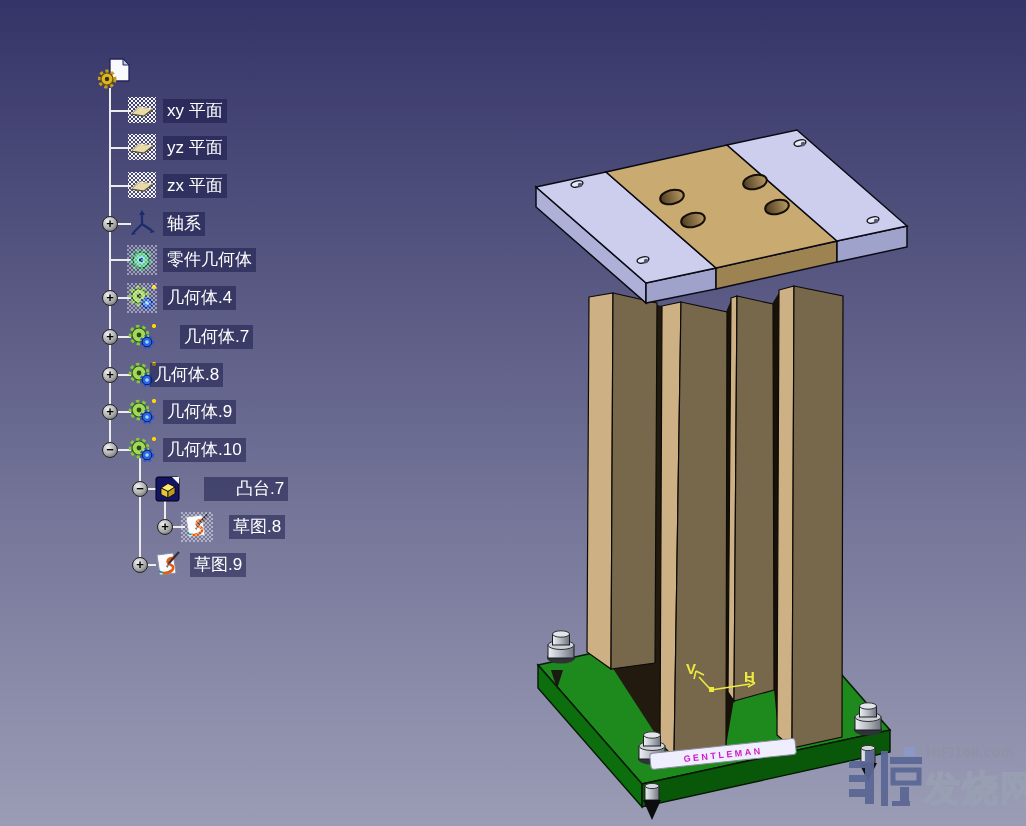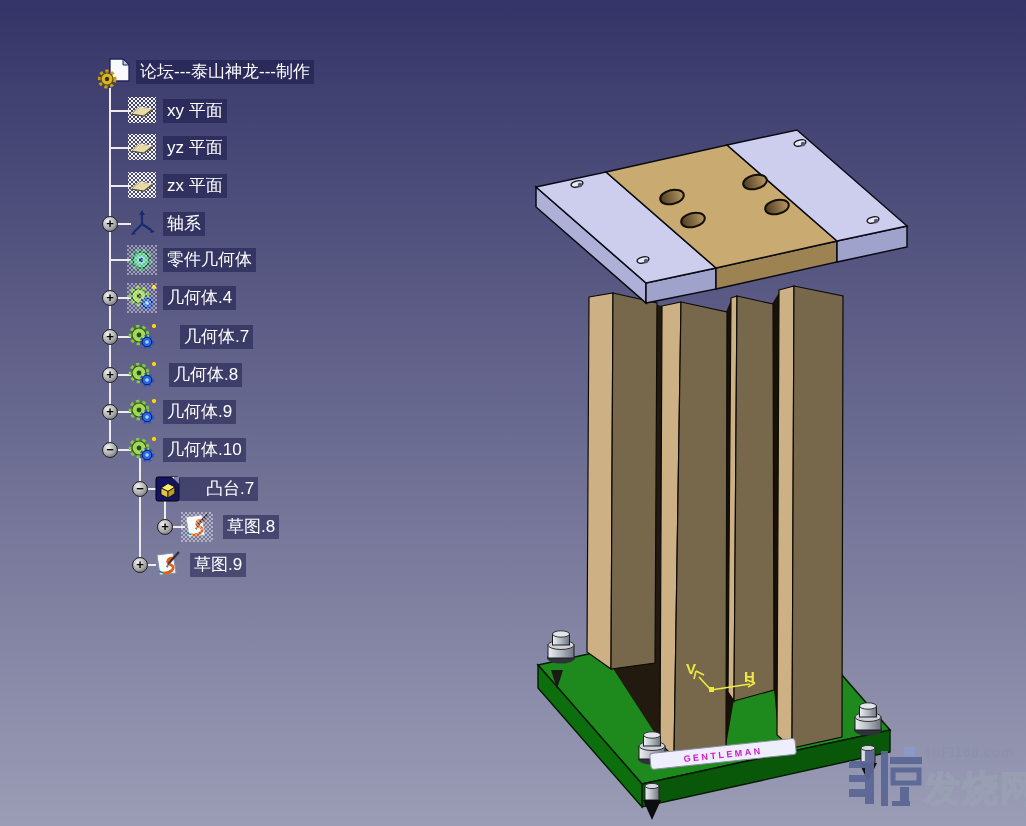--- a/index.html
+++ b/index.html
@@ -182,21 +182,20 @@
       <div class="tree-line-v" style="left: 109px; top: 88px; height: 362px;"></div>
       <div class="tree-line-v" style="left: 139px; top: 458px; height: 107px;"></div>
       <div class="tree-line-v" style="left: 164px; top: 497px; height: 30px;"></div>
       <div class="tree-icon" style="left: 98px; top: 57px;"><svg viewBox="0 0 34 32" width="34" height="32">
           <path d="M12 2 h13 l6 6 v16 h-19 z" fill="#f8faff" stroke="#23235a" stroke-width="1.3"></path>
           <path d="M25 2 l6 6 h-6 z" fill="#b9c4e0" stroke="#23235a"></path>
           <circle cx="9" cy="22" r="7.5" fill="none" stroke="#c8a018" stroke-width="4" stroke-dasharray="3 2.6"></circle>
           <circle cx="9" cy="22" r="6" fill="#d9b62a" stroke="#6b5200" stroke-width="1.2"></circle>
           <circle cx="9" cy="22" r="2.2" fill="#3a3000"></circle>
         </svg></div>
-      <div class="tree-label" style="left: 136px; top: 60px;">论坛---泰山神龙---制作</div>
       <div class="tree-line-h" style="left: 110px; top: 110px; width: 21px;"></div>
       <div class="tree-icon" style="left: 127px; top: 96px;"><svg viewBox="0 0 30 28" width="30" height="28">
           <rect x="1" y="1" width="28" height="26" fill="url(#chk)"></rect>
           <path d="M4 18 L12 11 L26 13 L17 20 Z" fill="#ead9a8" stroke="#4a4a30" stroke-width="1.2"></path>
           <path d="M4 18 L12 11 L26 13" fill="none" stroke="#fffbe0"></path>
         </svg></div>
       <div class="tree-label" style="left: 163px; top: 99px;">xy 平面</div>
       <div class="tree-line-h" style="left: 110px; top: 147px; width: 21px;"></div>
       <div class="tree-icon" style="left: 127px; top: 133px;"><svg viewBox="0 0 30 28" width="30" height="28">
           <rect x="1" y="1" width="28" height="26" fill="url(#chk)"></rect>
@@ -259,21 +258,21 @@
       <div class="tree-expander" style="left: 102px; top: 367px;">+</div>
       <div class="tree-icon" style="left: 127px; top: 360px;"><svg viewBox="0 0 30 30" width="30" height="30">
           <circle cx="12" cy="13" r="8" fill="none" stroke="#88c83e" stroke-width="4.5" stroke-dasharray="3 2.8"></circle>
           <circle cx="12" cy="13" r="7" fill="#a2d95c" stroke="#2e5a10" stroke-width="1.2"></circle>
           <circle cx="12" cy="13" r="2.4" fill="#2e4a10"></circle>
           <circle cx="20" cy="20" r="5.5" fill="none" stroke="#2b57d8" stroke-width="3.5" stroke-dasharray="2.4 2.2"></circle>
           <circle cx="20" cy="20" r="4.8" fill="#2f62e8" stroke="#0a1c50"></circle>
           <circle cx="20" cy="20" r="1.8" fill="#8fe2ff"></circle>
           <path d="M25 4 h4 M27 2 v4" stroke="#ffd400" stroke-width="2.4"></path>
         </svg></div>
-      <div class="tree-label" style="left: 169px; top: 363px;">几何体.8</div>
+      <div class="tree-label" style="left: 150px; top: 363px;">几何体.8</div>
       <div class="tree-line-h" style="left: 110px; top: 411px; width: 21px;"></div>
       <div class="tree-expander" style="left: 102px; top: 404px;">+</div>
       <div class="tree-icon" style="left: 127px; top: 397px;"><svg viewBox="0 0 30 30" width="30" height="30">
           <circle cx="12" cy="13" r="8" fill="none" stroke="#88c83e" stroke-width="4.5" stroke-dasharray="3 2.8"></circle>
           <circle cx="12" cy="13" r="7" fill="#a2d95c" stroke="#2e5a10" stroke-width="1.2"></circle>
           <circle cx="12" cy="13" r="2.4" fill="#2e4a10"></circle>
           <circle cx="20" cy="20" r="5.5" fill="none" stroke="#2b57d8" stroke-width="3.5" stroke-dasharray="2.4 2.2"></circle>
           <circle cx="20" cy="20" r="4.8" fill="#2f62e8" stroke="#0a1c50"></circle>
           <circle cx="20" cy="20" r="1.8" fill="#8fe2ff"></circle>
           <path d="M25 4 h4 M27 2 v4" stroke="#ffd400" stroke-width="2.4"></path>
@@ -293,32 +292,32 @@
       <div class="tree-label" style="left: 163px; top: 438px;">几何体.10</div>
       <div class="tree-line-h" style="left: 140px; top: 488px; width: 16px;"></div>
       <div class="tree-expander" style="left: 132px; top: 481px;">−</div>
       <div class="tree-icon" style="left: 152px; top: 474px;"><svg viewBox="0 0 30 30" width="30" height="30">
           <rect x="4" y="3" width="23" height="24" rx="2" fill="#141466" stroke="#000"></rect>
           <path d="M20 3 h7 v7 z" fill="#f4f6ff"></path>
           <path d="M9 14 L16 9.5 L23 13 L16 17.5 Z" fill="#ffe96a" stroke="#000" stroke-width="0.8"></path>
           <path d="M9 14 L16 17.5 V24 L9 20.5 Z" fill="#e3c63d" stroke="#000" stroke-width="0.8"></path>
           <path d="M16 17.5 L23 13 V19.5 L16 24 Z" fill="#bf9d1d" stroke="#000" stroke-width="0.8"></path>
         </svg></div>
-      <div class="tree-label" style="left: 174px; top: 477px; padding-left: 32px;">凸台.7</div>
+      <div class="tree-label" style="left: 204px; top: 477px; padding-left: 32px;">凸台.7</div>
       <div class="tree-line-h" style="left: 165px; top: 526px; width: 20px;"></div>
       <div class="tree-expander" style="left: 157px; top: 519px;">+</div>
       <div class="tree-icon" style="left: 181px; top: 512px;"><svg viewBox="0 0 32 30" width="32" height="30">
           <path d="M5 5 L21 3 L24 23 L8 25 Z" fill="#fbfbfd" stroke="#8890aa"></path>
           <path d="M7 21 q6 4 12 -1" stroke="#0c9090" stroke-width="1.6" fill="none"></path>
           <path d="M24 8 C15 7 13 13 19 15 C24 17 20 24 11 23" stroke="#e65c0e" stroke-width="2.6" fill="none"></path>
           <path d="M27 2 L17 13" stroke="#303040" stroke-width="2.2"></path>
           <path d="M17 13 l-2.5 3.5 1 .8 z" fill="#e8b24a" stroke="#303040" stroke-width="0.6"></path>
           <rect x="0" y="0" width="34" height="32" fill="url(#chk)" opacity="0.45"></rect>
         </svg></div>
-      <div class="tree-label" style="left: 223px; top: 515px;">草图.8</div>
+      <div class="tree-label" style="left: 229px; top: 515px;">草图.8</div>
       <div class="tree-line-h" style="left: 140px; top: 564px; width: 16px;"></div>
       <div class="tree-expander" style="left: 132px; top: 557px;">+</div>
       <div class="tree-icon" style="left: 152px; top: 550px;"><svg viewBox="0 0 32 30" width="32" height="30">
           <path d="M5 5 L21 3 L24 23 L8 25 Z" fill="#fbfbfd" stroke="#8890aa"></path>
           <path d="M7 21 q6 4 12 -1" stroke="#0c9090" stroke-width="1.6" fill="none"></path>
           <path d="M24 8 C15 7 13 13 19 15 C24 17 20 24 11 23" stroke="#e65c0e" stroke-width="2.6" fill="none"></path>
           <path d="M27 2 L17 13" stroke="#303040" stroke-width="2.2"></path>
           <path d="M17 13 l-2.5 3.5 1 .8 z" fill="#e8b24a" stroke="#303040" stroke-width="0.6"></path>
         </svg></div>
       <div class="tree-label" style="left: 190px; top: 553px;">草图.9</div>

